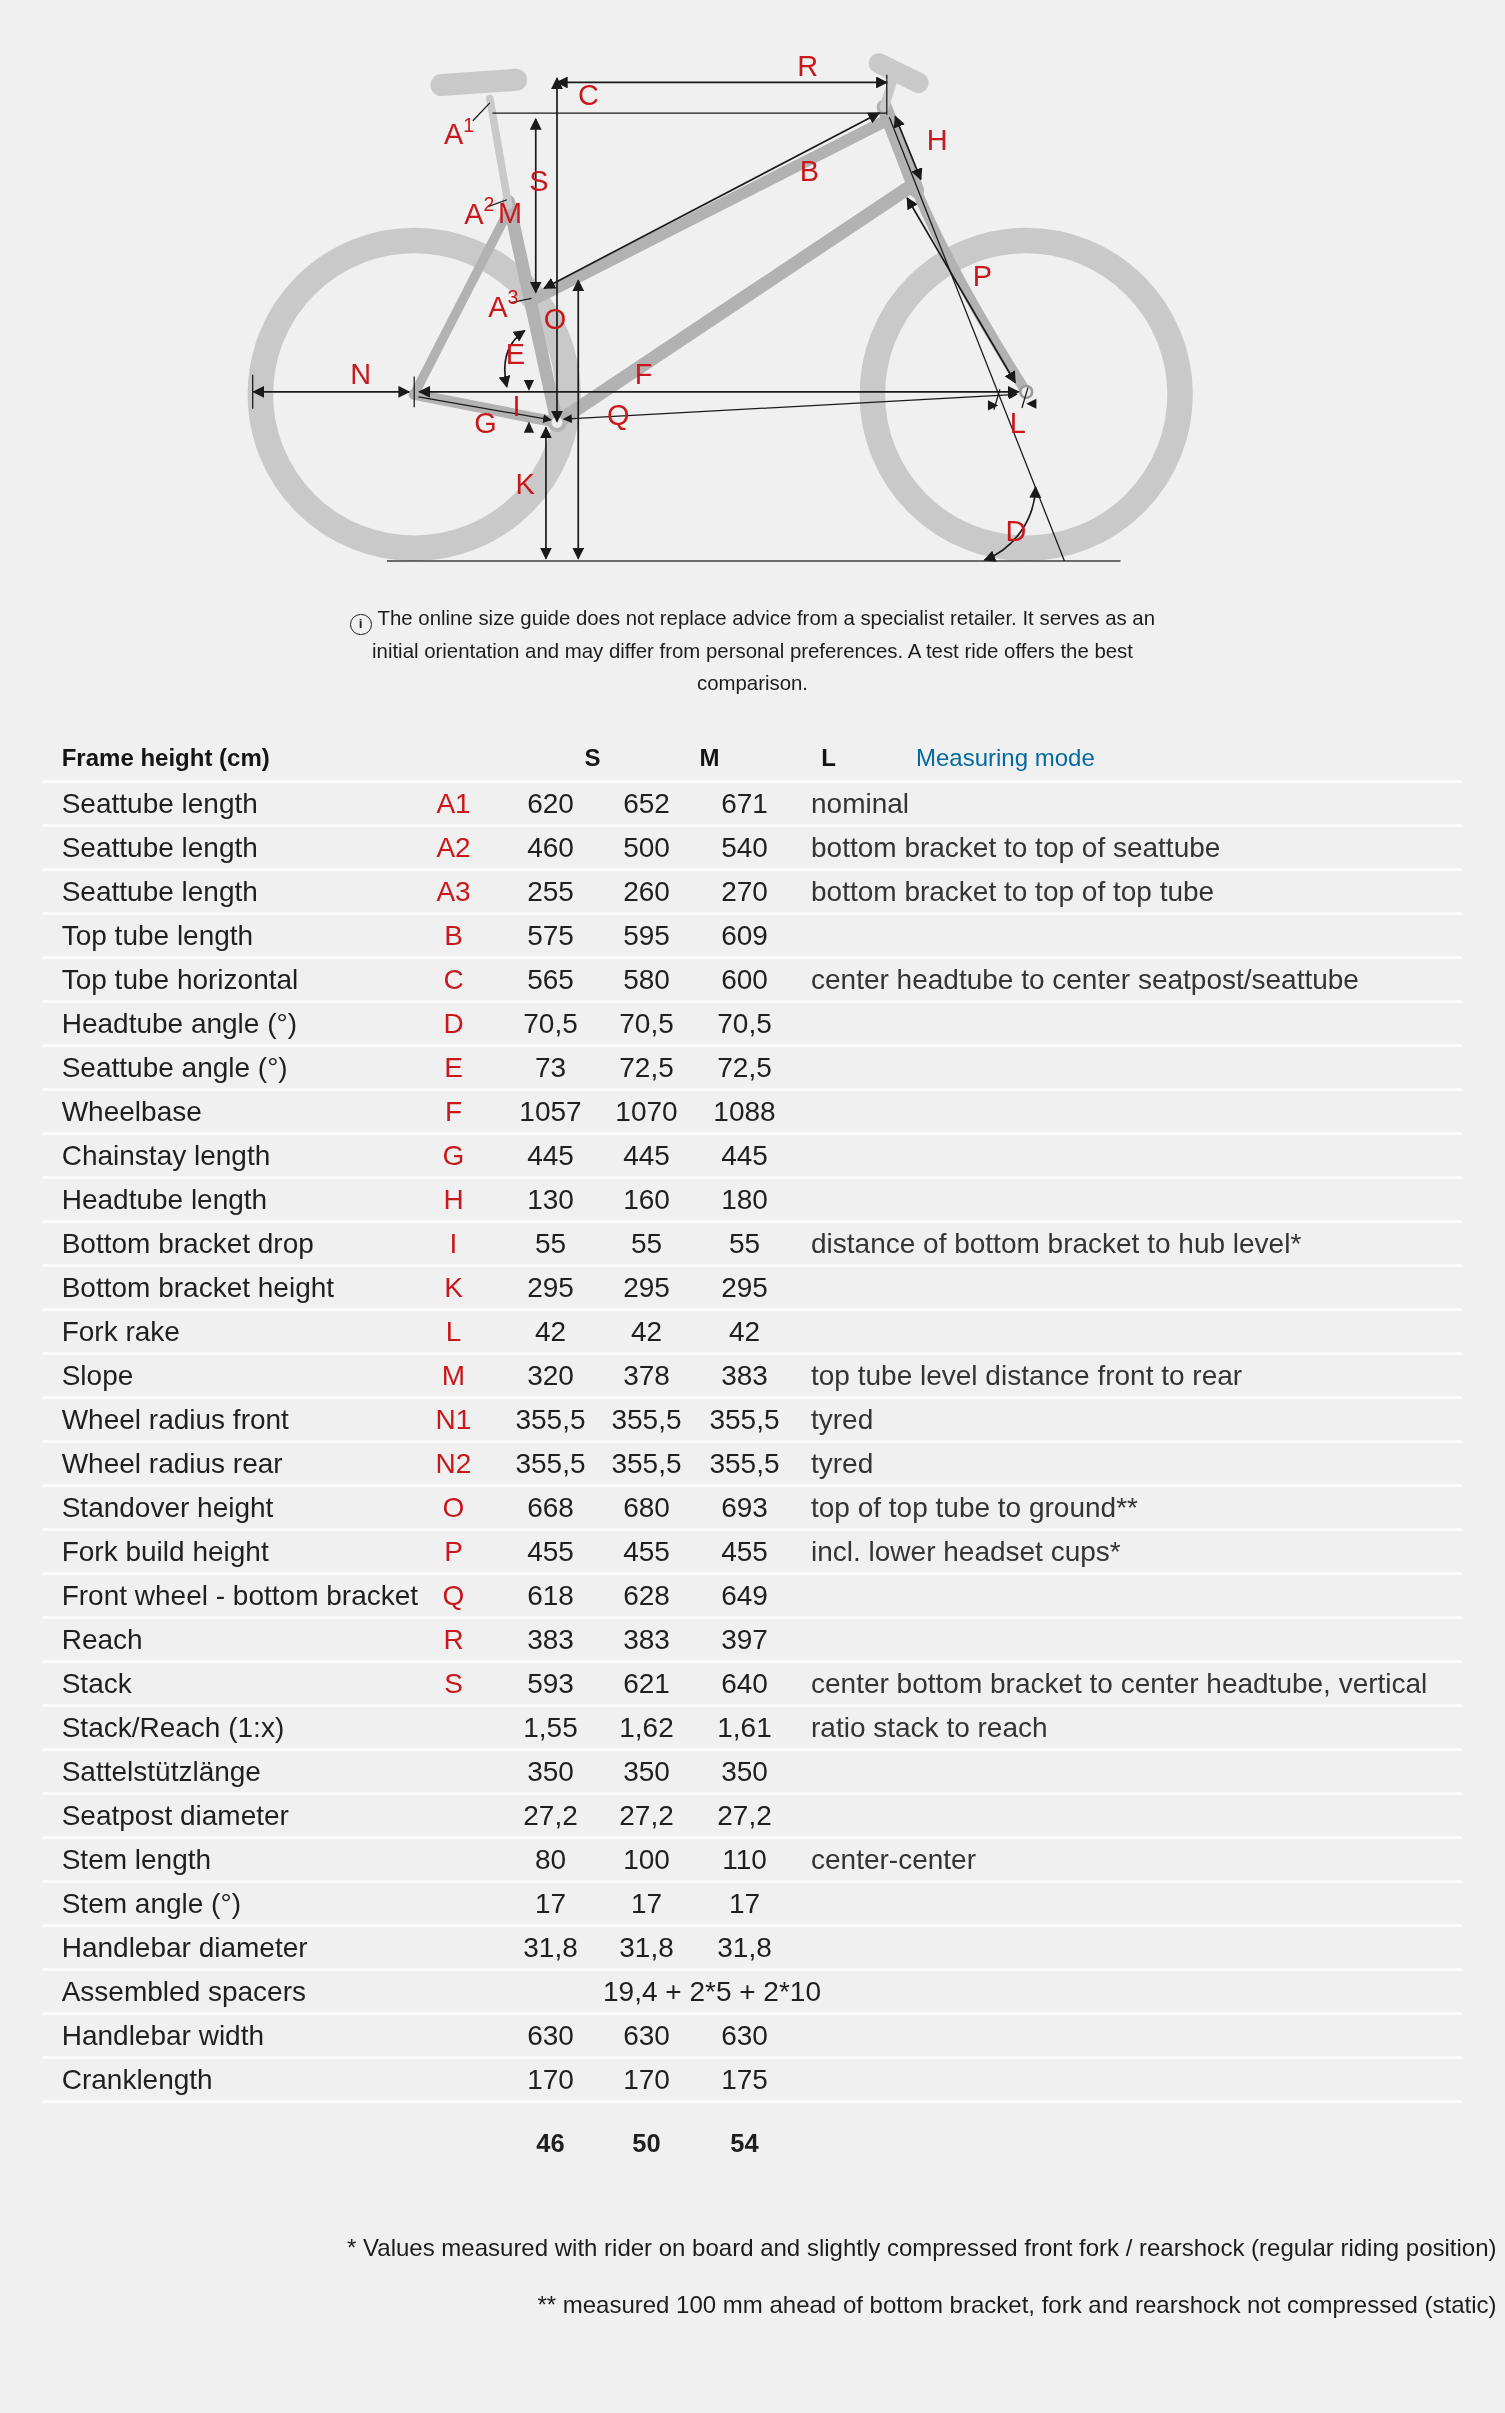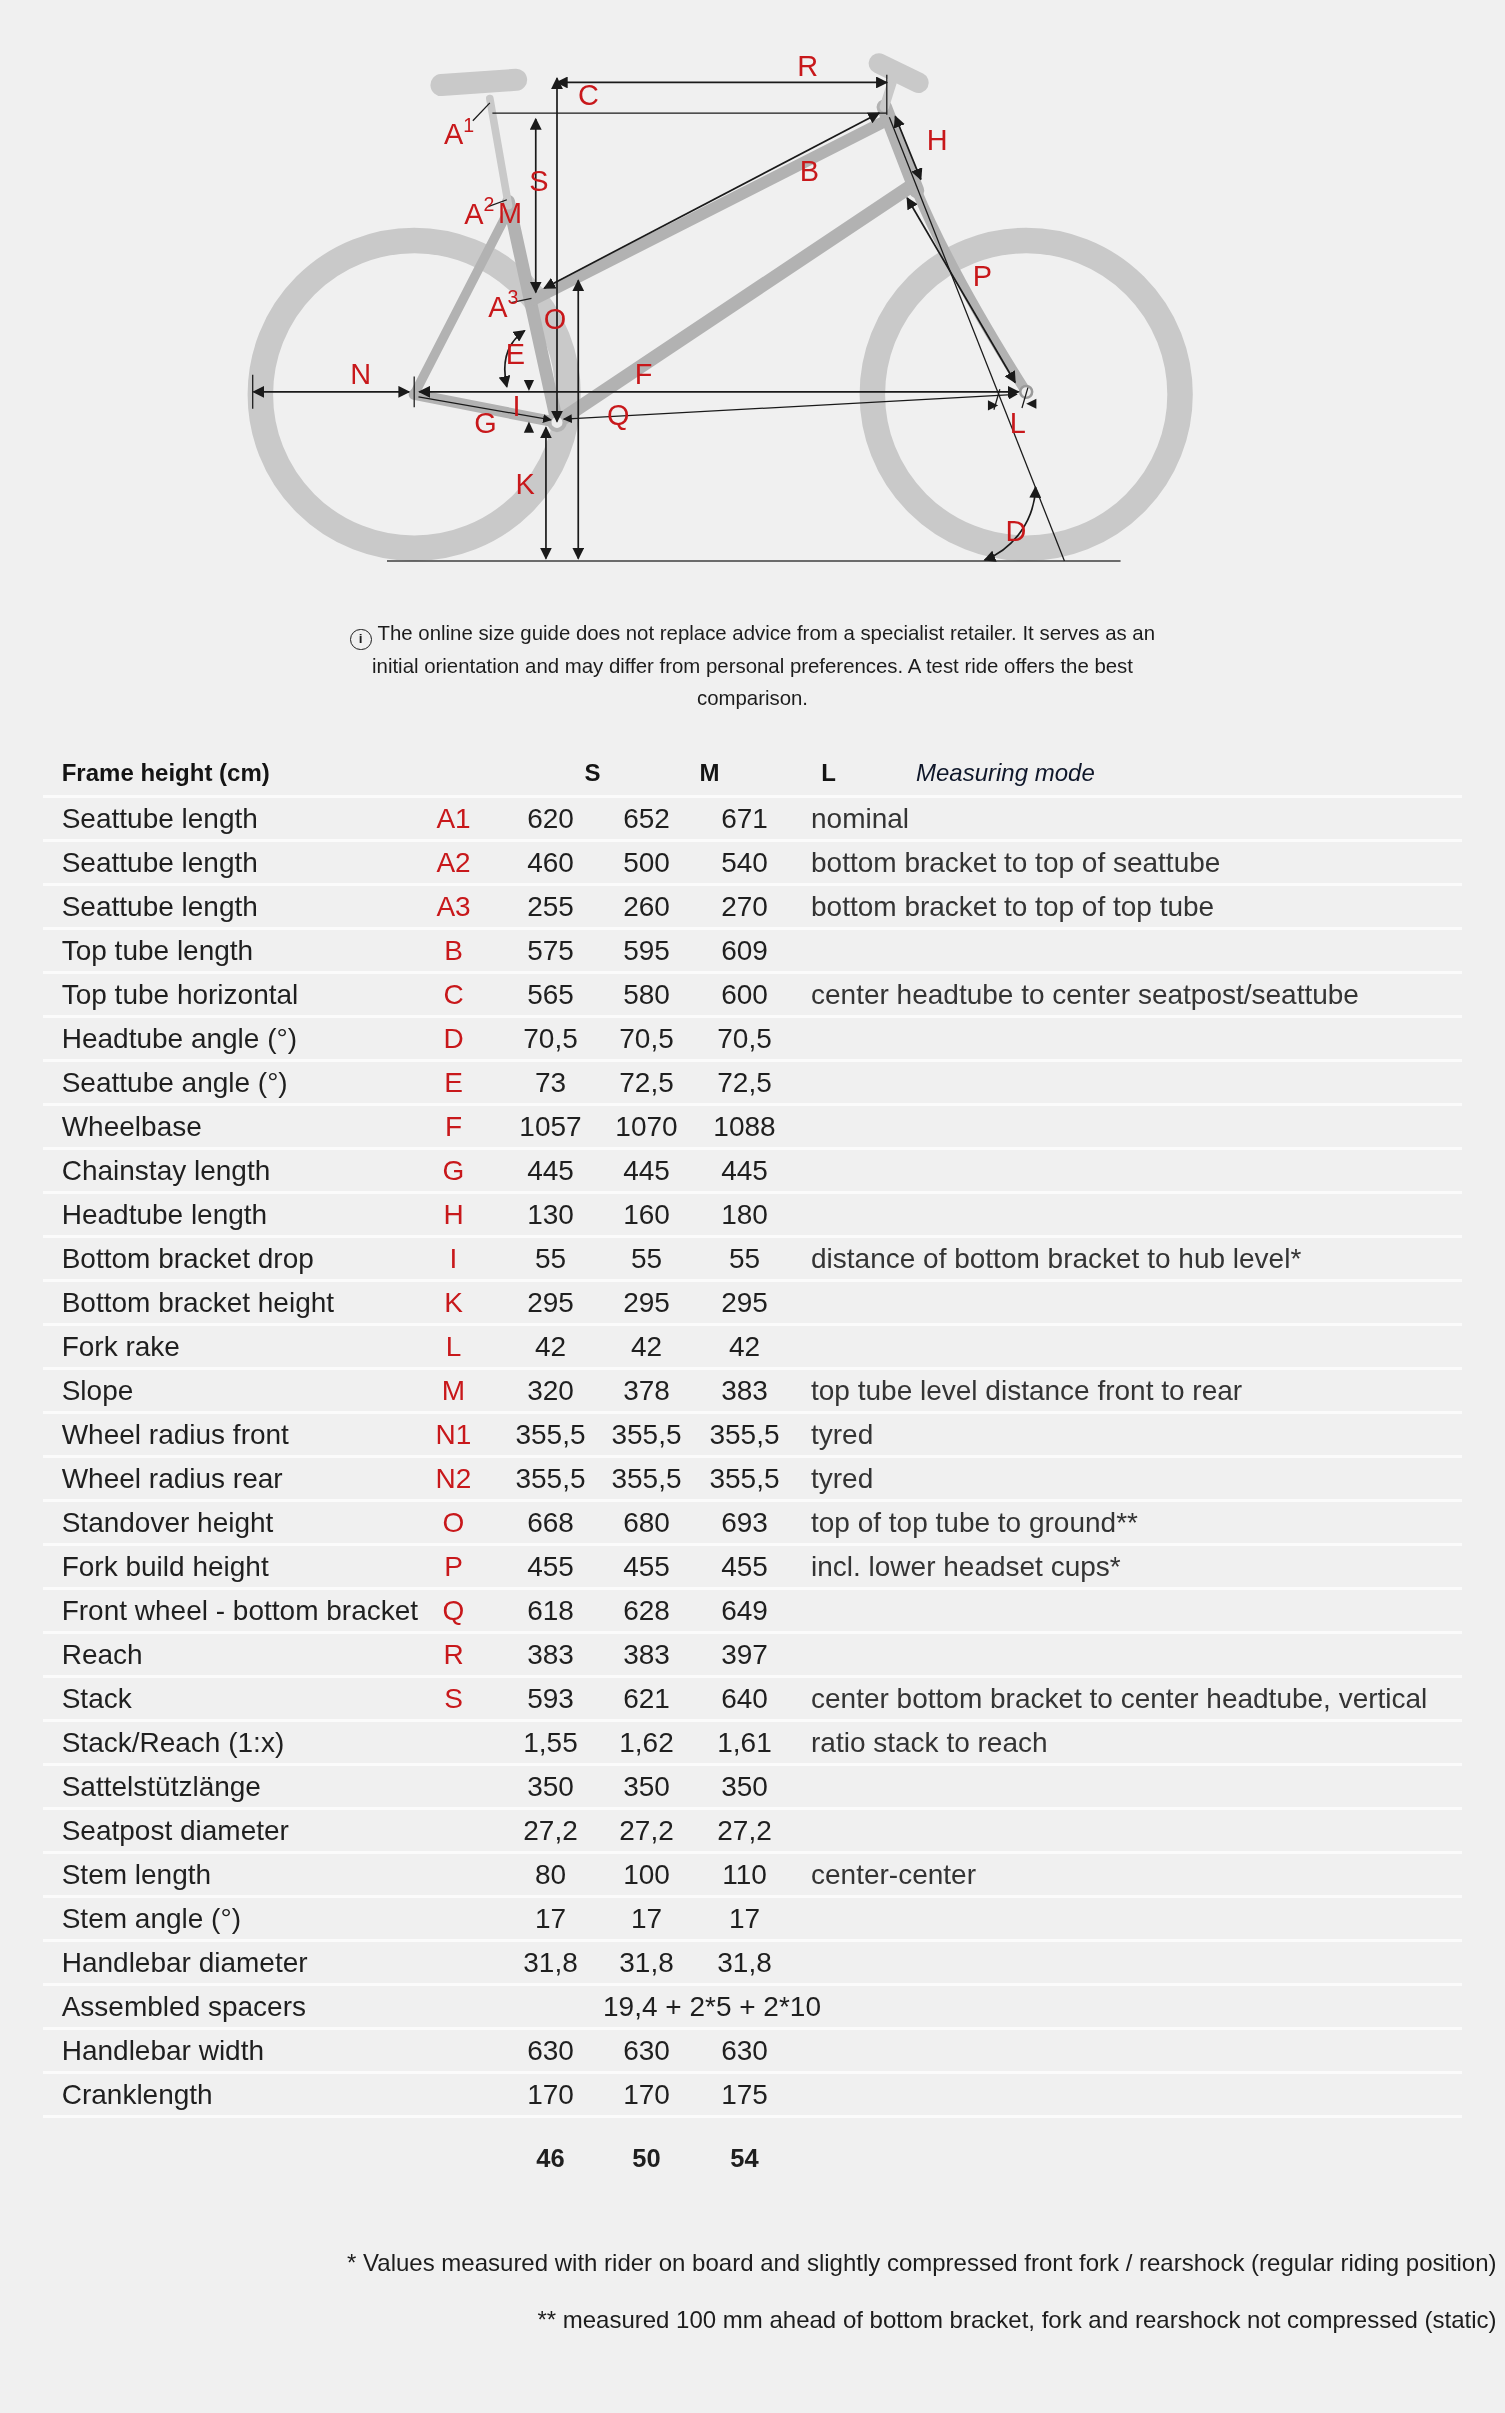--- a/index.html
+++ b/index.html
@@ -11,21 +11,21 @@
   .diagram-wrap{width:1505px;height:595px;}
   svg text{font-family:"Liberation Sans",sans-serif;}
   .dim{stroke:#1a1a1a;stroke-width:2;fill:none;}
   .dim-thin{stroke:#1a1a1a;stroke-width:1.5;fill:none;}
   .tube{stroke:#b2b2b2;fill:none;stroke-linecap:round;}
   .lite{stroke:#c9c9c9;fill:none;stroke-linecap:round;}
   .lbl{fill:#c8181b;font-size:34px;}
   .lbl .sup{font-size:23px;}
 
   .info-note{
-    width:850px;margin:22px auto 0;text-align:center;
+    width:850px;margin:7px auto 0;text-align:center;
     font-size:20.4px;line-height:32px;color:#1c1c1c;
   }
   .info-icon{
     display:inline-block;width:19.6px;height:19.6px;line-height:18px;
     border:1.7px solid #1c1c1c;border-radius:50%;
     font-size:13.6px;text-align:center;vertical-align:-2.6px;margin-right:6px;
     font-weight:bold;
   }
 
   .geo-table{margin:37px 43px 0 43px;}
@@ -36,21 +36,21 @@
   }
   .g-head{height:44px;border-bottom:3.4px solid #fbfbfb;font-size:24px;gap:21px;}
   .g-row{height:41px;border-bottom:3.4px solid #fbfbfb;font-size:28px;}
   .g-foot{height:53px;margin-top:13.6px;font-size:25.5px;font-weight:bold;}
   .c-label{padding-left:18.7px;white-space:nowrap;}
   .c-title{padding-left:18.7px;font-weight:bold;color:#141414;white-space:nowrap;}
   .c-code{text-align:center;color:#c8181b;}
   .c-val{text-align:center;white-space:nowrap;overflow:visible;}
   .c-size{text-align:center;font-weight:bold;color:#141414;}
   .c-mode{padding-left:12px;color:#343434;white-space:nowrap;}
-  .c-mode-head{padding-left:12px;color:#0f172a;font-style:italic;}
+  .c-mode-head{padding-left:12px;color:#0369a1;}
 
   .footnotes{
     margin-top:49px;padding-right:8.5px;text-align:right;
     font-size:24px;line-height:57px;color:#1c1c1c;
   }
 </style>
 </head>
 <body>
 
 <div class="diagram-wrap">

